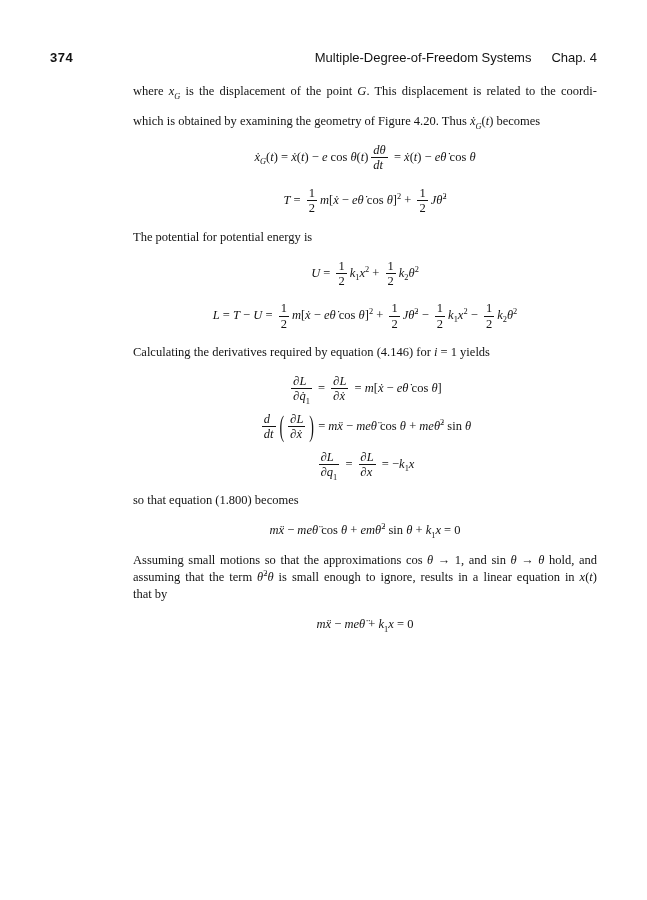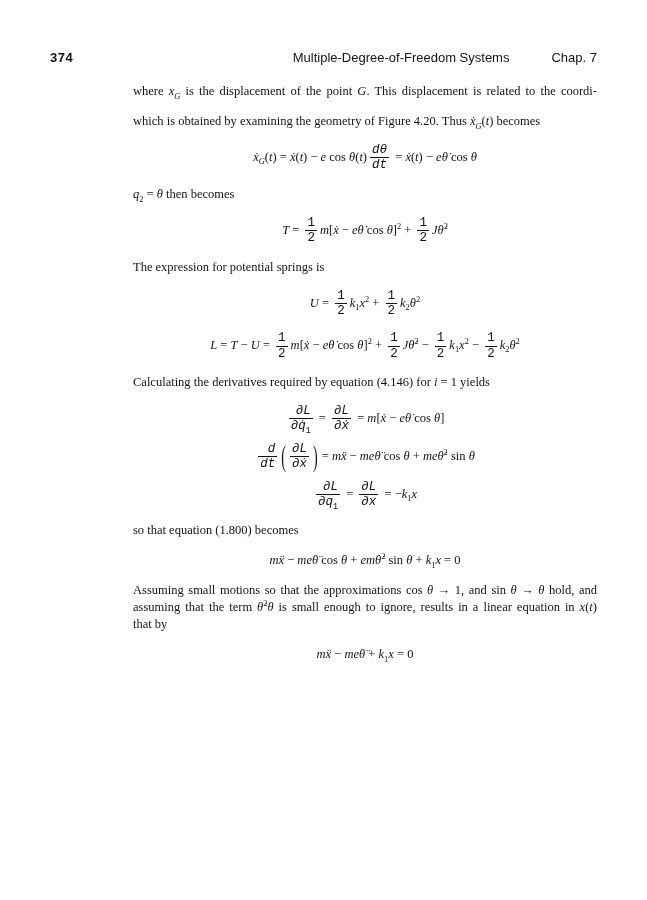--- a/index.html
+++ b/index.html
@@ -7,66 +7,65 @@
     width:647px;height:900px;background:#ffffff;color:#131313;
     position:relative;overflow:hidden;margin:0 auto;
     font-family:"Liberation Serif", serif;font-size:12.5px;
   }
   .header{
     display:flex;align-items:baseline;
     margin:50px 50px 0 50px;
     font-family:"Liberation Sans", sans-serif;font-size:13px;
   }
   .pnum{font-weight:bold;letter-spacing:.5px;}
-  .hright{margin-left:auto;display:flex;gap:42px;}
+  .hright{margin-left:auto;display:flex;gap:20px;}
   .content{margin:17px 23px 0 133px;width:464px;}
   .para{margin-top:13px;line-height:17px;}
   .mt18{margin-top:18px;}
   .mt8{margin-top:8px !important;}
   .jline{text-align:justify;text-align-last:justify;}
   .eq{margin-top:13px;text-align:center;line-height:17px;}
   .eq i, .para i{font-style:italic;}
   sub{font-size:67%;line-height:0;}
   sup{font-size:67%;line-height:0;}
-  .frac{display:inline-block;vertical-align:middle;text-align:right;margin:0 3px;line-height:1.15;font-family:Liberation Mono, monospace;}
+  .frac{display:inline-block;vertical-align:middle;text-align:left;margin:0 3px;line-height:1.15;}
   .frac .fn{display:block;border-bottom:1px solid #131313;padding:0 2px;}
   .frac .fd{display:block;padding:0 2px;}
   .bp{display:inline-block;transform:scaleY(2.05);font-size:14px;vertical-align:middle;margin:0 1px;font-weight:300;}
 </style>
 </head>
 <body>
 
 <div class="page">
 
   <div class="header">
     <span class="pnum">374</span>
     <span class="hright">
       <span>Multiple-Degree-of-Freedom Systems</span>
-      <span>Chap. 7</span>
+      <span>Chap. 4</span>
     </span>
   </div>
 
   <div class="content">
 
     <div class="para mt18">
       <div class="jline">where <i>x</i><sub><i>G</i></sub> is the displacement of the point <i>G</i>. This displacement is related to the coordi-</div>
     </div>
 
 
     <div class="para">which is obtained by examining the geometry of Figure 4.20. Thus <i>ẋ</i><sub><i>G</i></sub>(<i>t</i>) becomes</div>
 
     <div class="eq"><i>ẋ</i><sub><i>G</i></sub>(<i>t</i>) = <i>ẋ</i>(<i>t</i>) − <i>e</i> cos <i>θ</i>(<i>t</i>)<span class="frac"><span class="fn"><i>d</i><i>θ</i></span><span class="fd"><i>dt</i></span></span> = <i>ẋ</i>(<i>t</i>) − <i>e</i><i>θ̇</i> cos <i>θ</i></div>
 
     <div class="para">
-      <div><i>q</i><sub>2</sub> = <i>θ</i> then becomes</div>
     </div>
 
     <div class="eq"><i>T</i> = <span class="frac"><span class="fn">1</span><span class="fd">2</span></span><i>m</i>[<i>ẋ</i> − <i>e</i><i>θ̇</i> cos <i>θ</i>]<sup>2</sup> + <span class="frac"><span class="fn">1</span><span class="fd">2</span></span><i>J</i><i>θ̇</i><sup>2</sup></div>
 
-    <div class="para">The expression for potential springs is</div>
+    <div class="para">The potential for potential energy is</div>
 
     <div class="eq"><i>U</i> = <span class="frac"><span class="fn">1</span><span class="fd">2</span></span><i>k</i><sub>1</sub><i>x</i><sup>2</sup> + <span class="frac"><span class="fn">1</span><span class="fd">2</span></span><i>k</i><sub>2</sub><i>θ</i><sup>2</sup></div>
 
 
     <div class="eq"><i>L</i> = <i>T</i> − <i>U</i> = <span class="frac"><span class="fn">1</span><span class="fd">2</span></span><i>m</i>[<i>ẋ</i> − <i>e</i><i>θ̇</i> cos <i>θ</i>]<sup>2</sup> + <span class="frac"><span class="fn">1</span><span class="fd">2</span></span><i>J</i><i>θ̇</i><sup>2</sup> − <span class="frac"><span class="fn">1</span><span class="fd">2</span></span><i>k</i><sub>1</sub><i>x</i><sup>2</sup> − <span class="frac"><span class="fn">1</span><span class="fd">2</span></span><i>k</i><sub>2</sub><i>θ</i><sup>2</sup></div>
 
     <div class="para">Calculating the derivatives required by equation (4.146) for <i>i</i> = 1 yields</div>
 
     <div class="eq"><span class="frac"><span class="fn">∂<i>L</i></span><span class="fd">∂<i>q̇</i><sub>1</sub></span></span> = <span class="frac"><span class="fn">∂<i>L</i></span><span class="fd">∂<i>ẋ</i></span></span> = <i>m</i>[<i>ẋ</i> − <i>e</i><i>θ̇</i> cos <i>θ</i>]</div>
     <div class="eq mt8"><span class="frac"><span class="fn"><i>d</i></span><span class="fd"><i>dt</i></span></span><span class="bp">(</span><span class="frac"><span class="fn">∂<i>L</i></span><span class="fd">∂<i>ẋ</i></span></span><span class="bp">)</span> = <i>mẍ</i> − <i>me</i><i>θ̈</i> cos <i>θ</i> + <i>me</i><i>θ̇</i><sup>2</sup> sin <i>θ</i></div>

